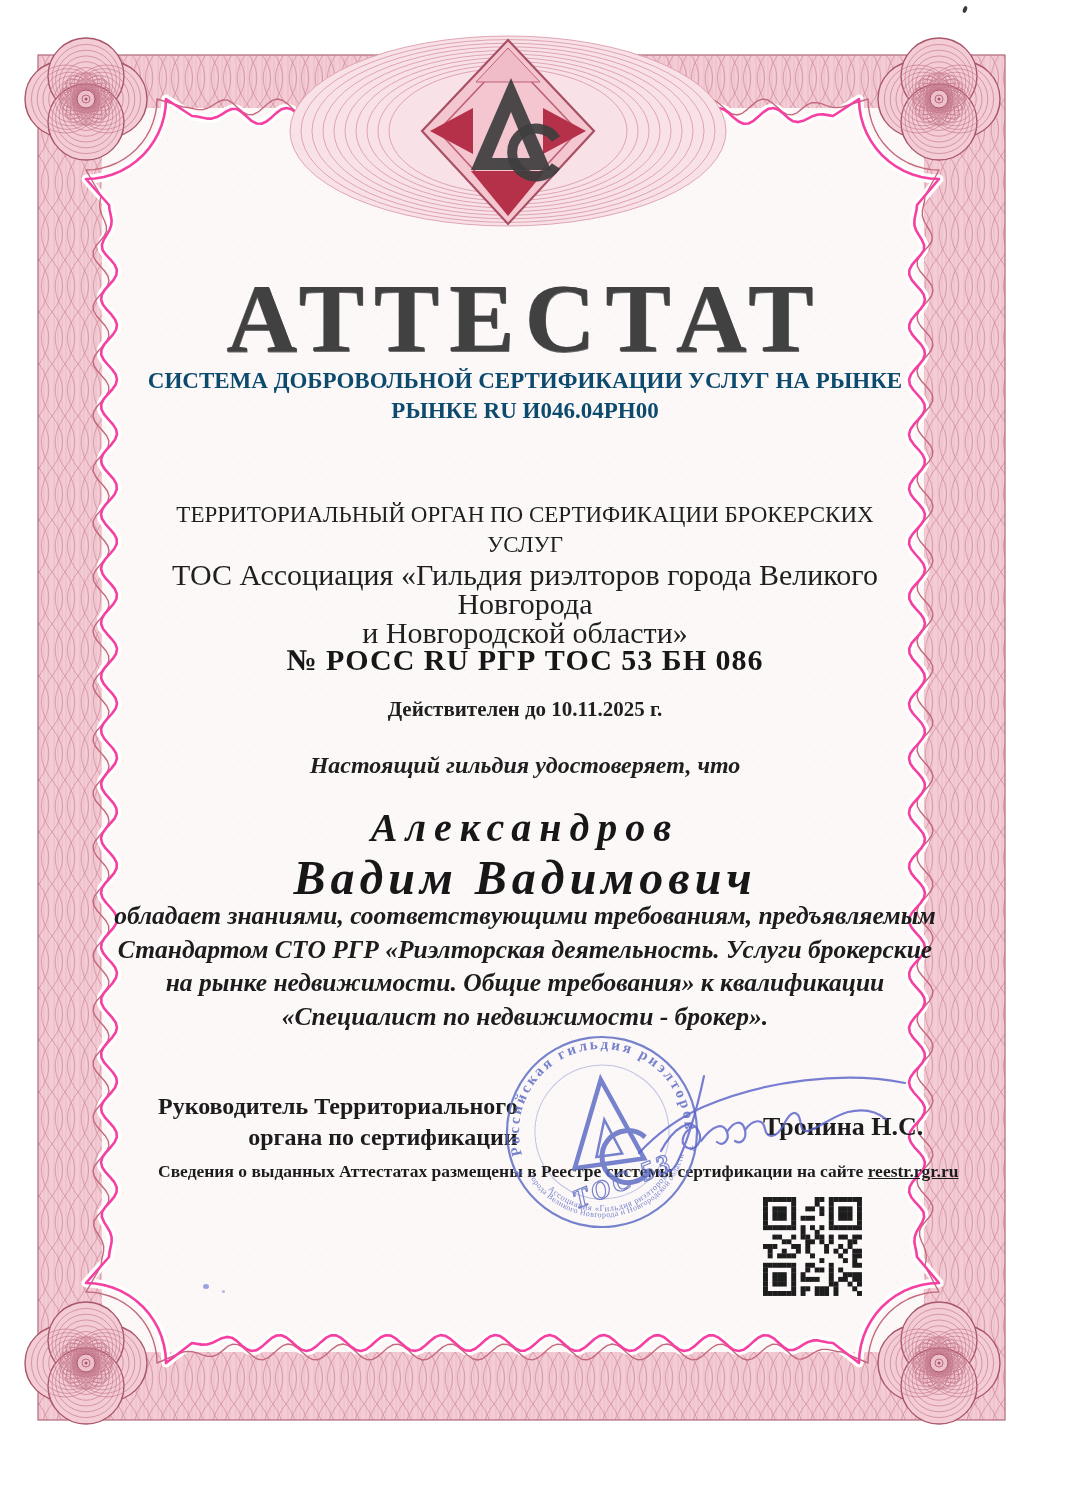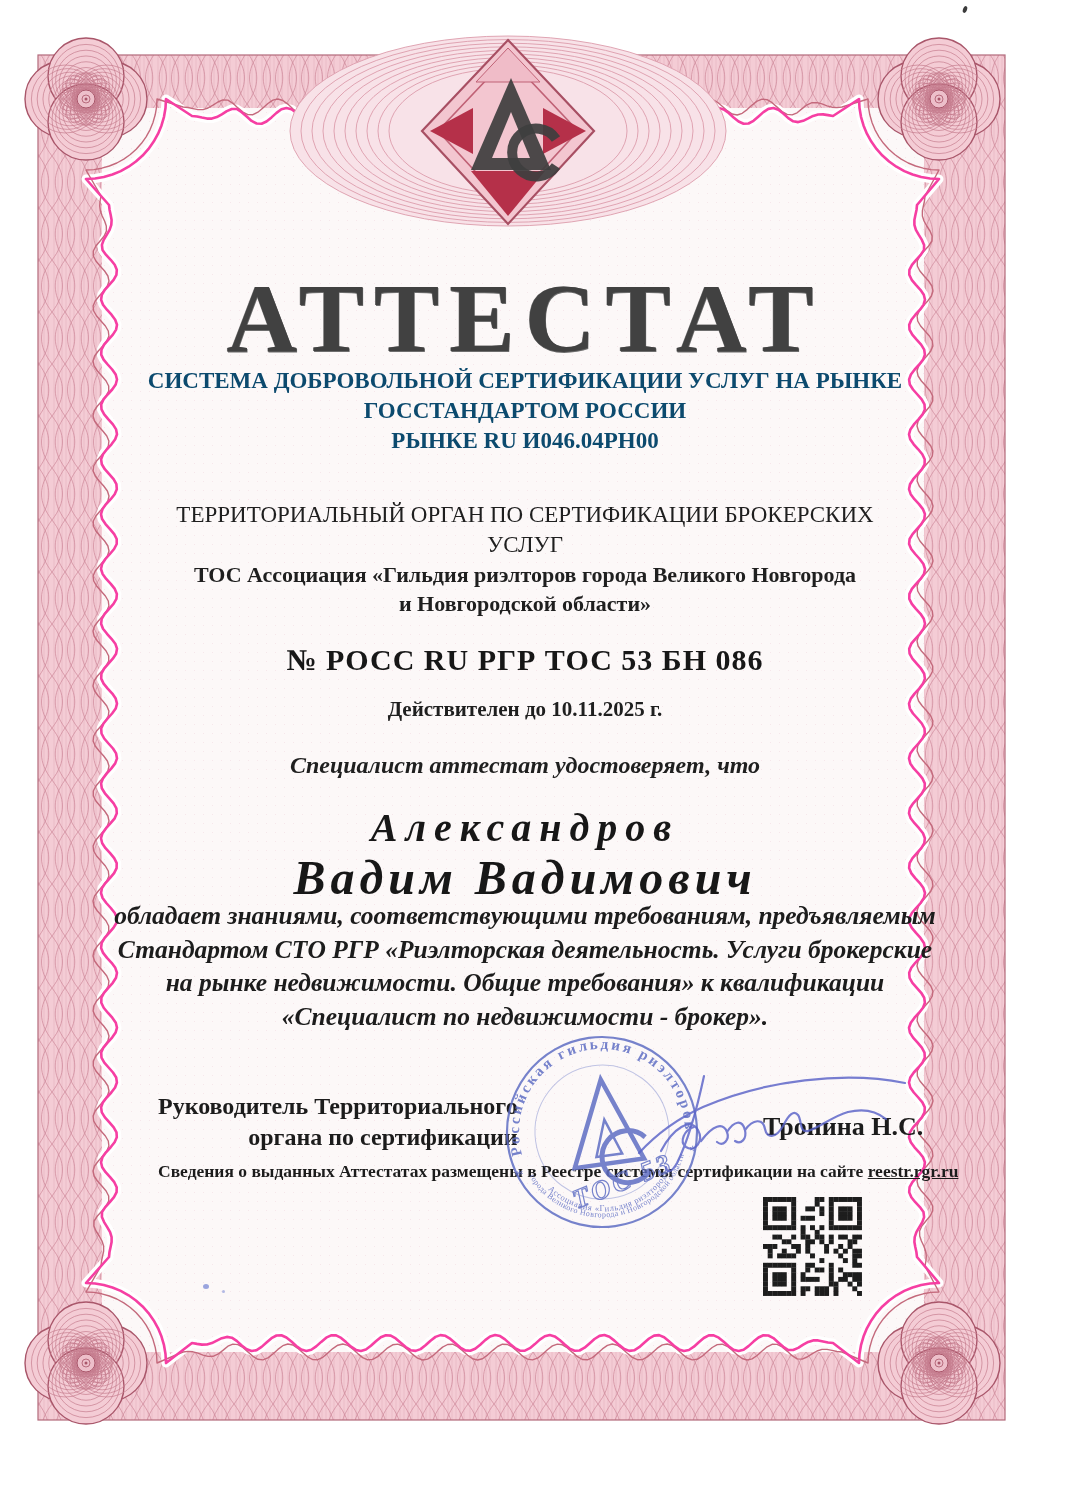--- a/index.html
+++ b/index.html
@@ -9,21 +9,21 @@
   .paper{position:absolute;left:100px;top:108px;width:824px;height:1246px;
          background:#fcf8f8;
          background-image:radial-gradient(#f6e7eb 0.7px, rgba(0,0,0,0) 0.9px);
          background-size:9px 9px;}
   .content{position:absolute;left:0;top:0;width:1080px;height:1485px;color:#262626;}
   .cblock{position:absolute;left:110px;width:830px;text-align:center;}
   .title{top:262px;font-size:98px;font-weight:700;color:#414141;letter-spacing:10px;
          text-shadow:0.5px 0.5px 0 #6e6e6e, -0.5px -0.5px 0 #8a8a8a;}
   .sys{top:366px;font-size:23px;font-weight:700;line-height:30px;color:#0c4a6e;}
   .terr{top:500px;font-size:23px;font-weight:400;line-height:30px;color:#1f1f1f;}
-  .org{top:560px;font-size:22px;font-weight:700;line-height:29px;color:#1f1f1f;}
+  .org{top:560px;font-size:30px;font-weight:400;line-height:29px;color:#1f1f1f;}
   .num{top:643px;font-size:30px;font-weight:700;letter-spacing:1px;color:#171717;}
   .valid{top:697px;font-size:21px;font-weight:700;color:#1f1f1f;}
   .certifies{top:752px;font-size:24px;font-weight:700;font-style:italic;color:#1f1f1f;}
   .surname{top:804px;font-size:40px;font-weight:700;font-style:italic;letter-spacing:8px;color:#171717;}
   .given{top:850px;font-size:48px;font-weight:700;font-style:italic;letter-spacing:5px;color:#171717;}
   .statement{top:899px;font-size:25.5px;font-weight:700;font-style:italic;line-height:33.5px;color:#1c1c1c;}
   .role{position:absolute;left:158px;top:1091px;font-size:24px;font-weight:700;line-height:31px;color:#1c1c1c;text-align:right;}
   .signername{position:absolute;left:763px;top:1112px;font-size:26px;font-weight:700;color:#1c1c1c;}
   .footer{position:absolute;left:158px;top:1161px;font-size:17.5px;font-weight:700;color:#1c1c1c;white-space:nowrap;}
   .footer .site{text-decoration:underline;font-weight:700;}
@@ -311,37 +311,36 @@
           <circle cx="939" cy="1363" r="1.5" fill="#a9566a"></circle>
         </g>
       </g>
   </svg>
 
   <div class="content">
     <div class="cblock title">АТТЕСТАТ</div>
 
     <div class="cblock sys">
       <div>СИСТЕМА ДОБРОВОЛЬНОЙ СЕРТИФИКАЦИИ УСЛУГ НА РЫНКЕ</div>
-      <div>ГОССТАНДАРТОМ РОССИИ</div>
       <div>РЫНКЕ RU И046.04РН00</div>
     </div>
 
     <div class="cblock terr">
       <div>ТЕРРИТОРИАЛЬНЫЙ ОРГАН ПО СЕРТИФИКАЦИИ БРОКЕРСКИХ</div>
       <div>УСЛУГ</div>
     </div>
 
     <div class="cblock org">
       <div>ТОС Ассоциация «Гильдия риэлторов города Великого Новгорода</div>
       <div>и Новгородской области»</div>
     </div>
 
     <div class="cblock num">№ РОСС RU РГР ТОС 53 БН 086</div>
     <div class="cblock valid">Действителен до 10.11.2025 г.</div>
-    <div class="cblock certifies">Специалист аттестат удостоверяет, что</div>
+    <div class="cblock certifies">Настоящий гильдия удостоверяет, что</div>
     <div class="cblock surname">Александров</div>
     <div class="cblock given">Вадим Вадимович</div>
 
     <div class="cblock statement">
       <div>обладает знаниями, соответствующими требованиям, предъявляемым</div>
       <div>Стандартом СТО РГР «Риэлторская деятельность. Услуги брокерские</div>
       <div>на рынке недвижимости.  Общие требования» к квалификации</div>
       <div>«Специалист по недвижимости - брокер».</div>
     </div>
 

